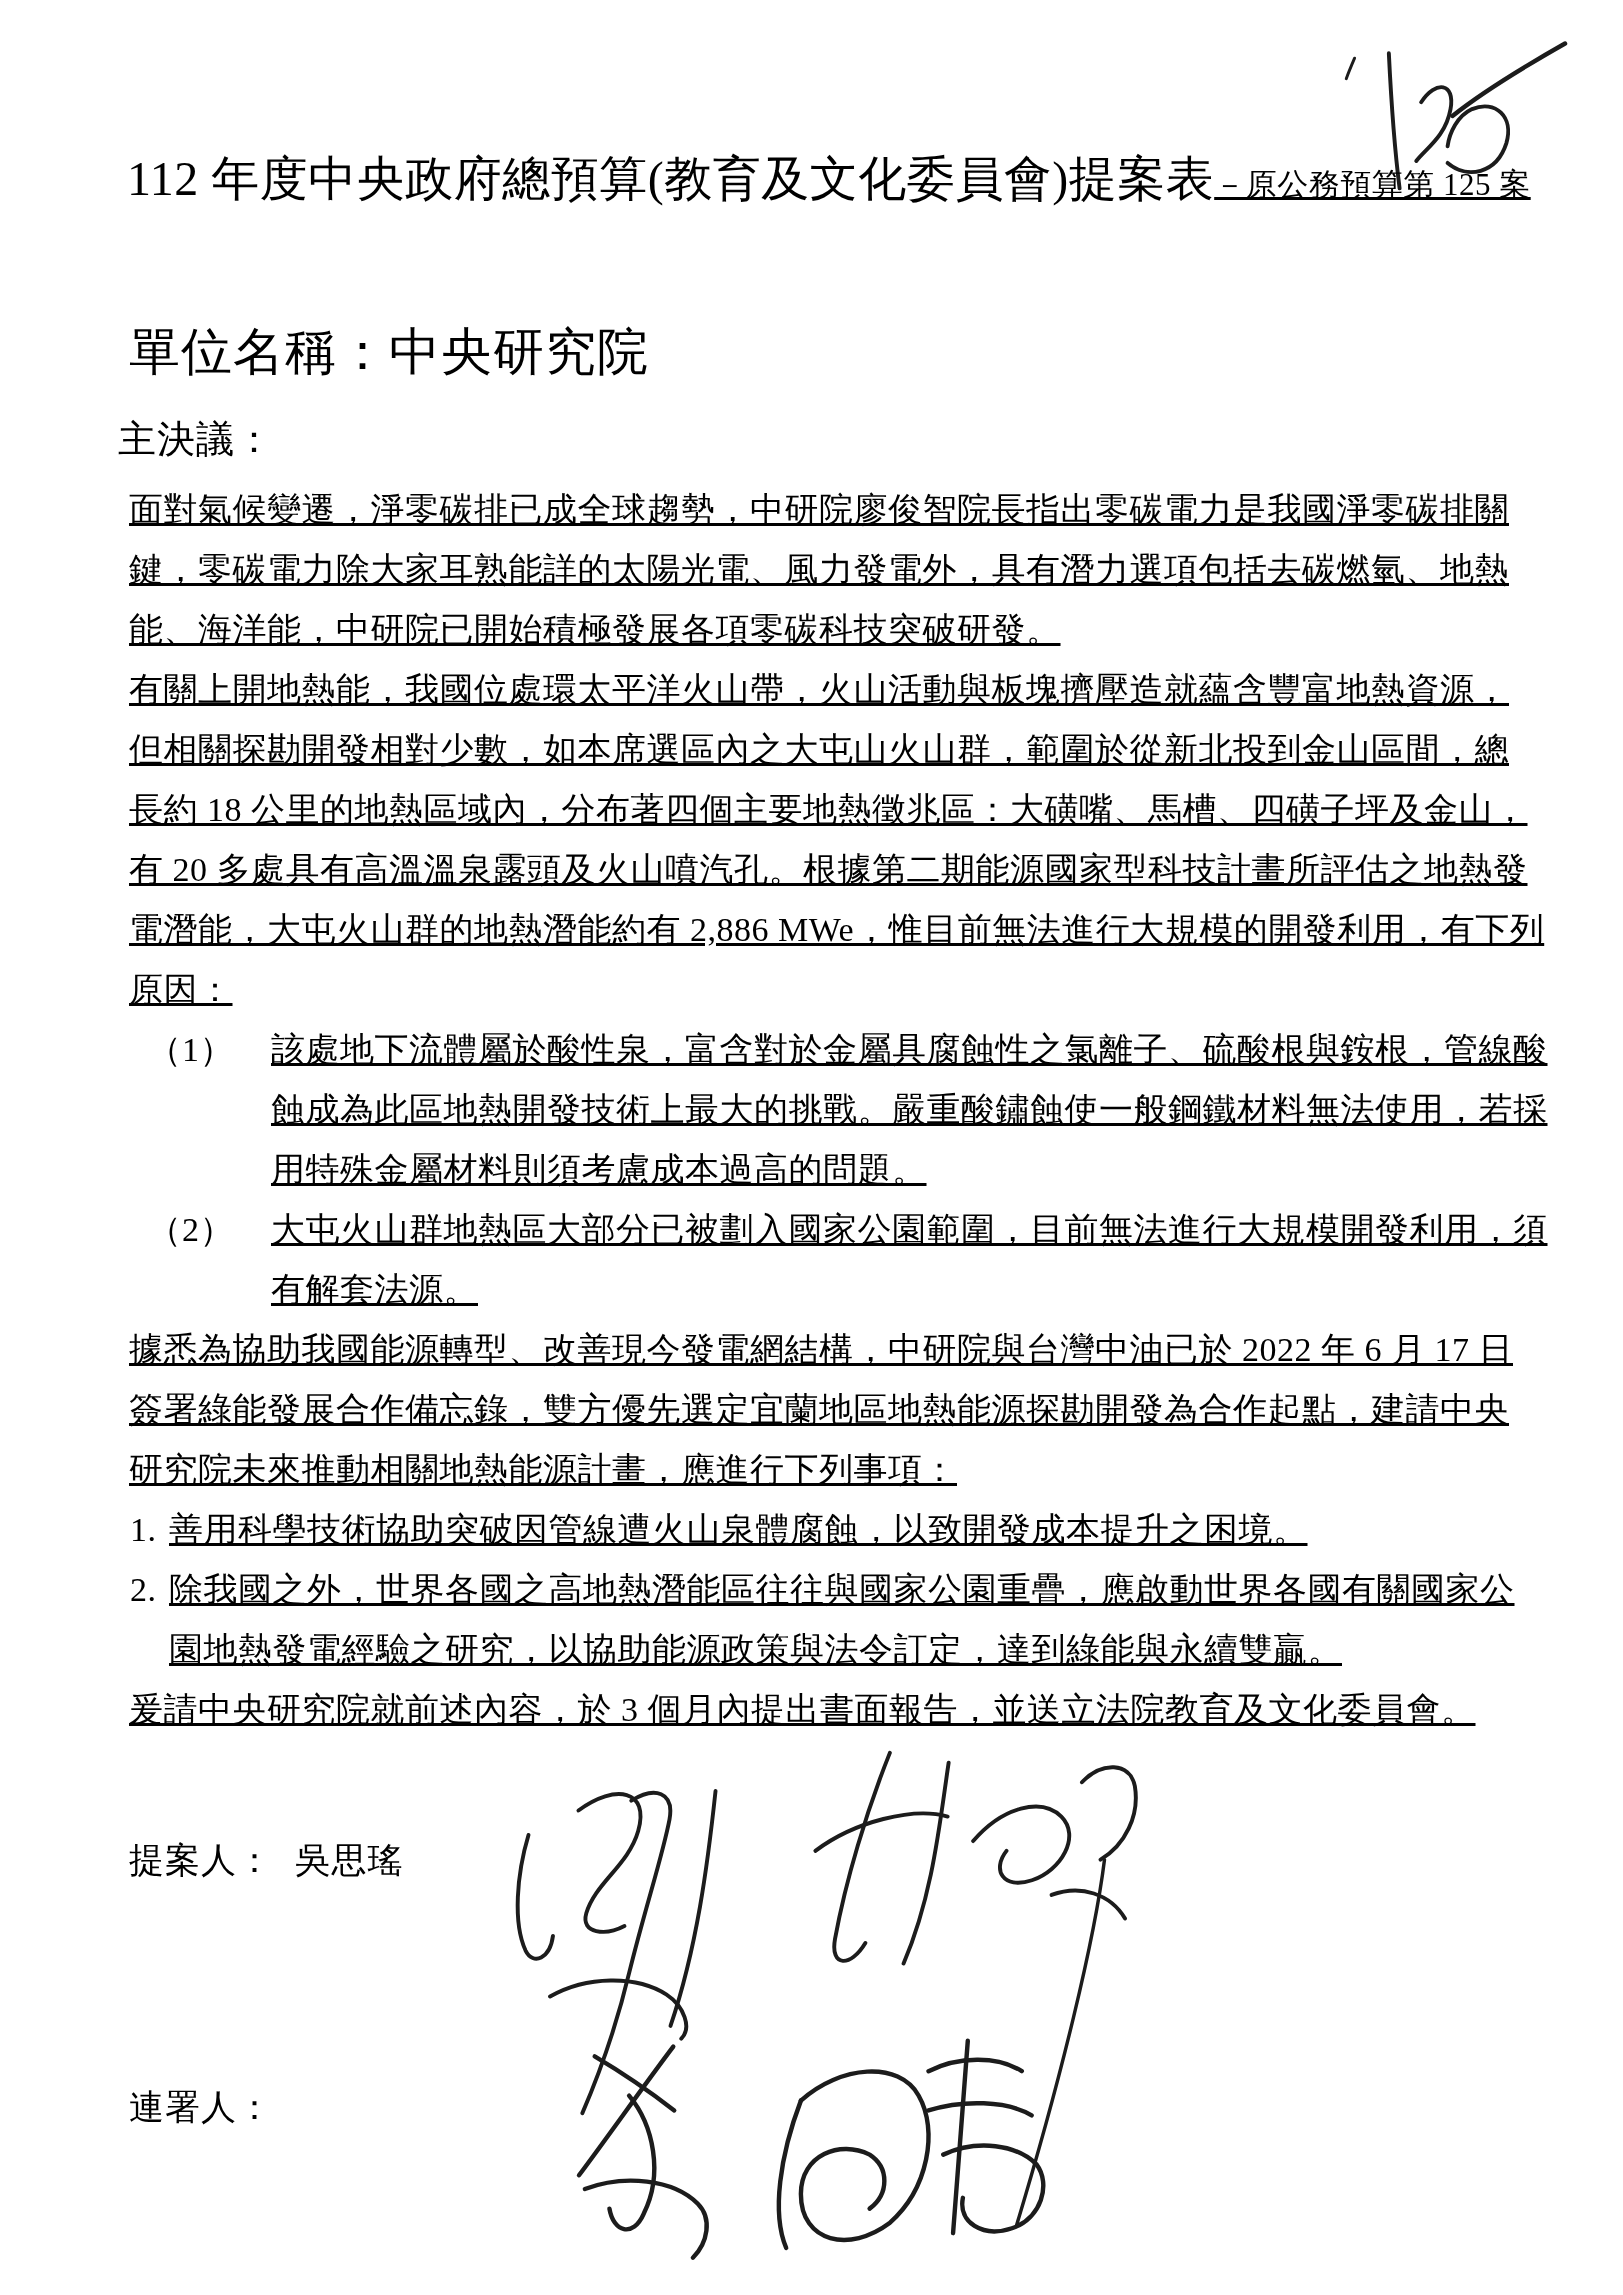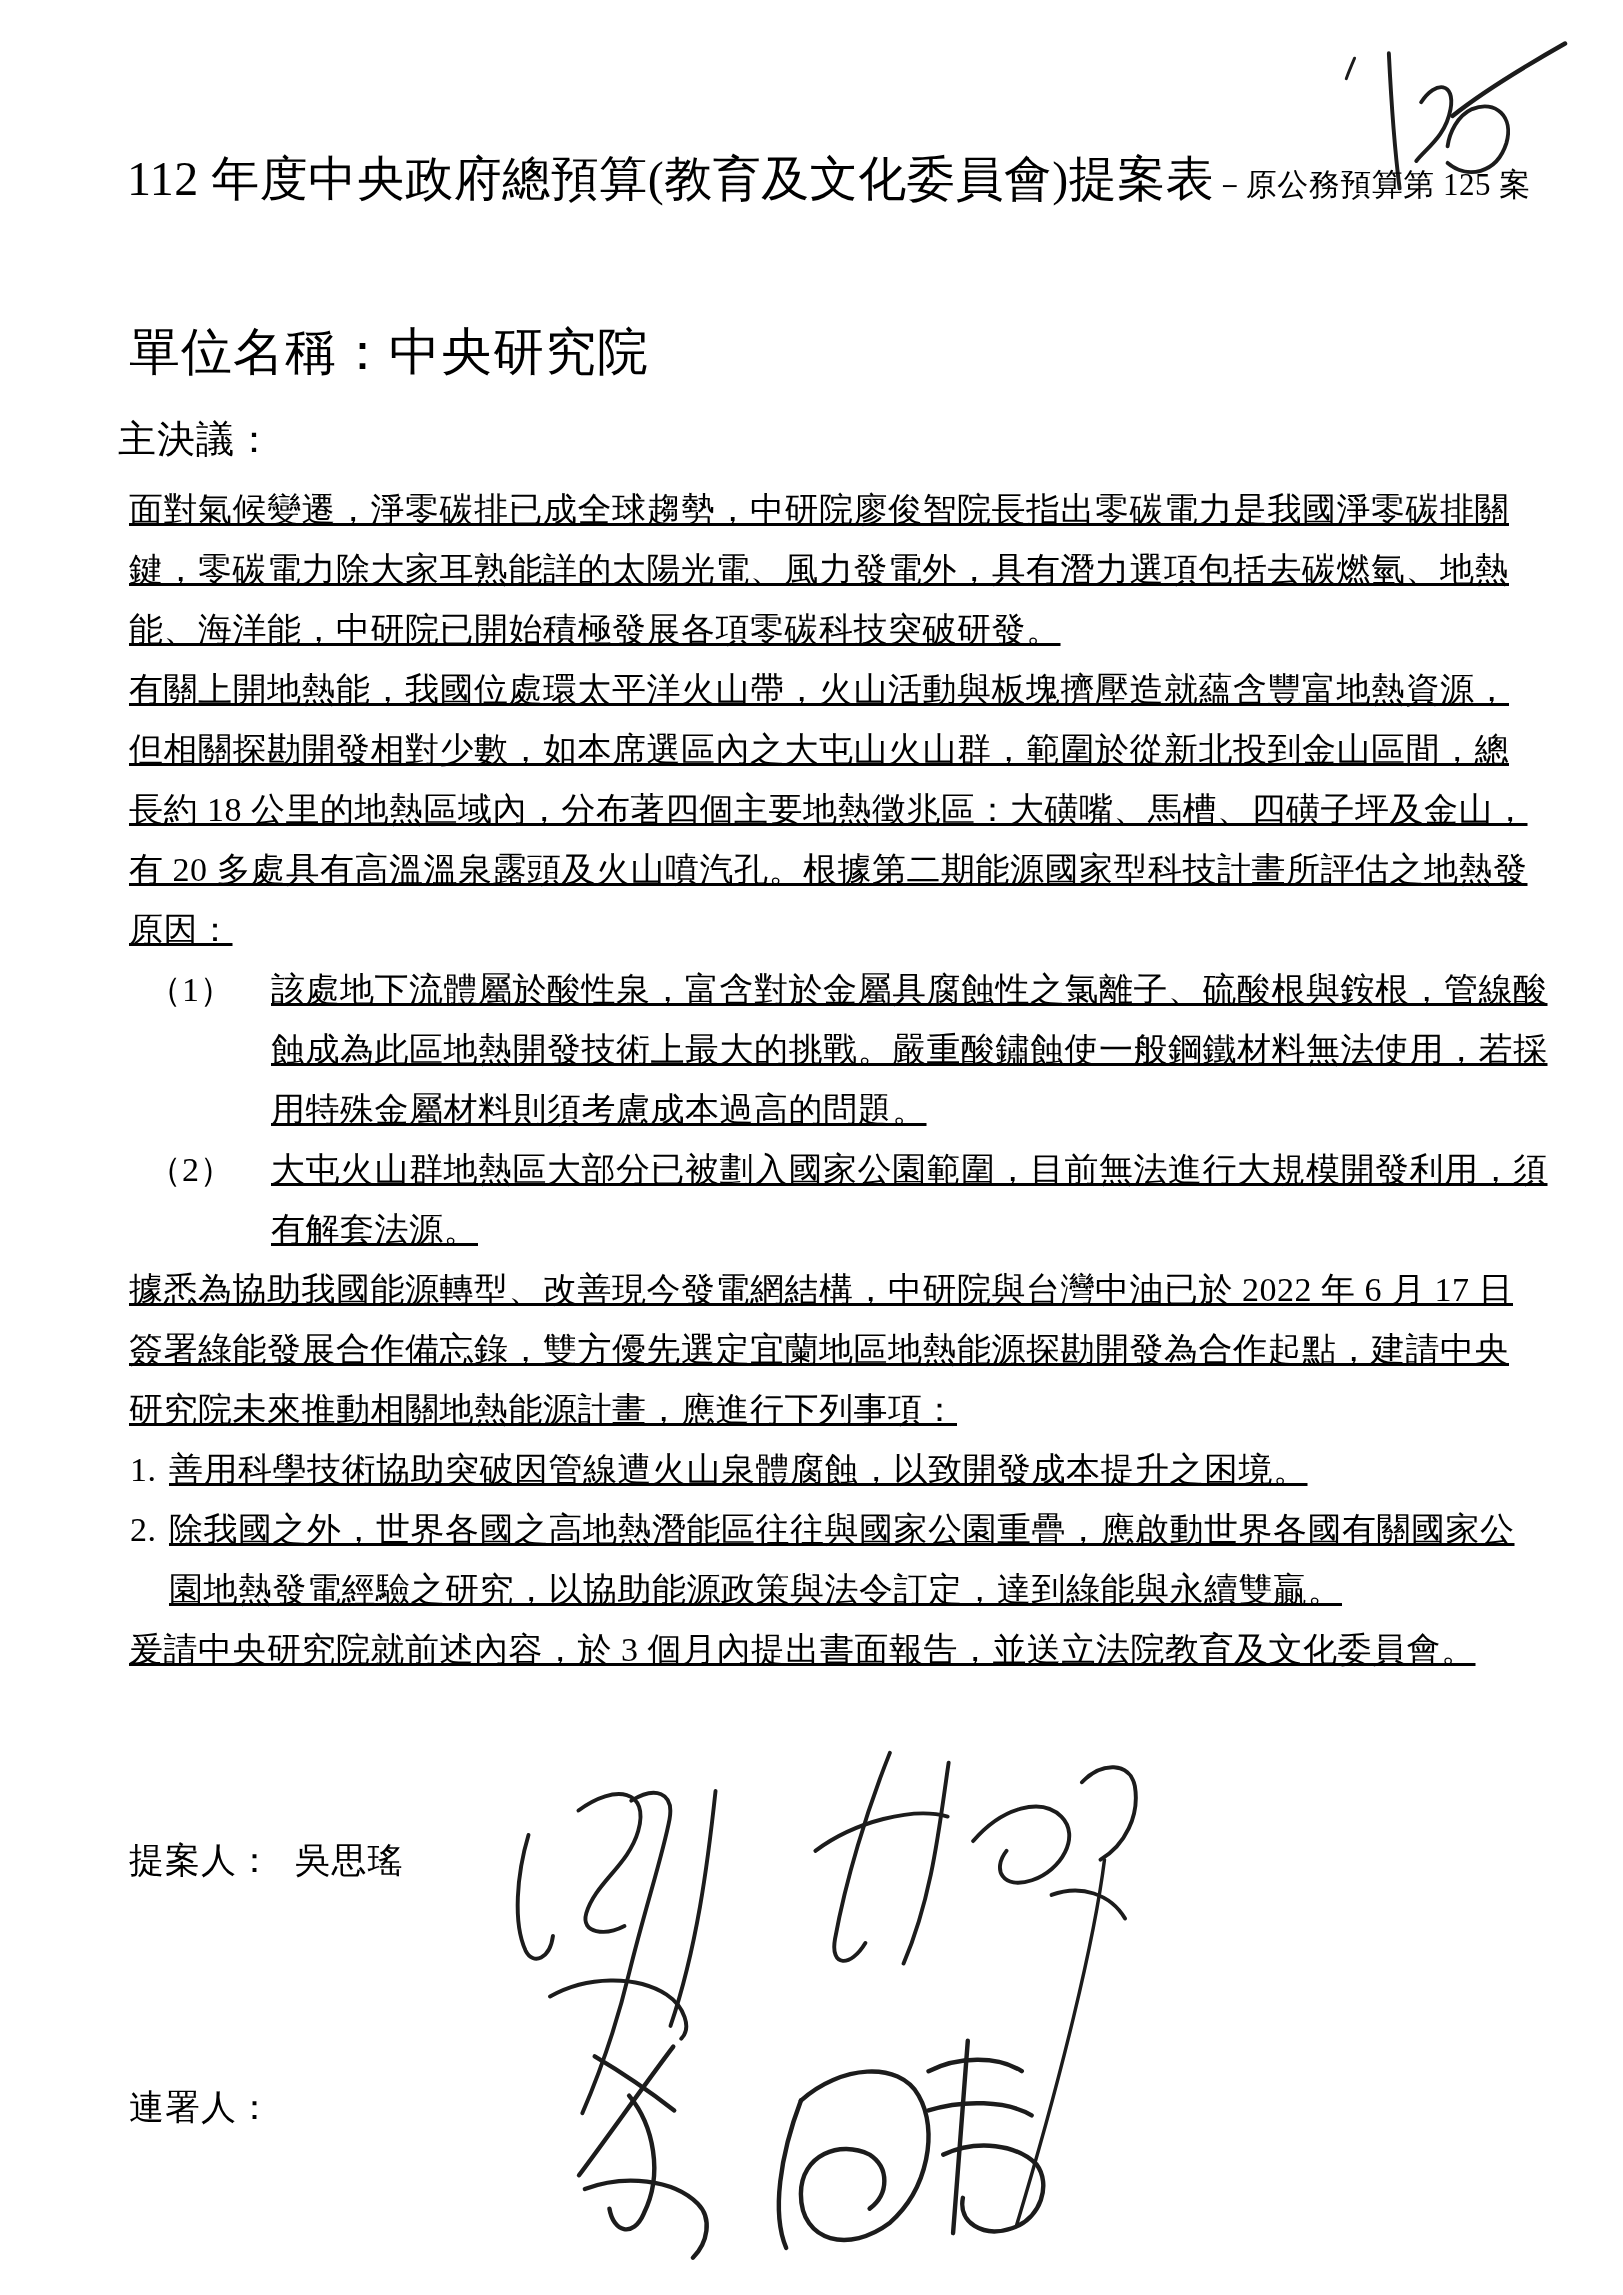--- a/index.html
+++ b/index.html
@@ -5,21 +5,21 @@
   html,body{margin:0;padding:0;}
   body{
     width:1624px;height:2295px;position:relative;background:#ffffff;
     font-family:"Liberation Serif","DejaVu Serif",serif;
     color:#000;overflow:hidden;
   }
   .abs{position:absolute;}
   
   .title-line{left:127px;top:147px;width:1388px;white-space:nowrap;}
   .title-main{font-size:48px;letter-spacing:0.5px;}
-  .title-suffix{font-size:31px;letter-spacing:0.5px;}
+  .title-suffix{font-size:31px;letter-spacing:0.5px;text-decoration:underline;}
   
   .unit-line{left:129px;top:318px;font-size:51px;letter-spacing:1px;}
   .resolution-line{left:118px;top:414px;font-size:38px;letter-spacing:1px;}
   
   .body-text{left:129px;top:480px;width:1373px;font-size:34px;}
   .bline{height:60px;line-height:60px;white-space:nowrap;position:relative;letter-spacing:0.5px;text-decoration:underline;}
   .bline.item{padding-left:142px;}
   .bline.item .mk{position:absolute;left:18.6px;top:0;}
   .bline.item-cont{padding-left:142px;}
   .bline.num{padding-left:40px;}
@@ -53,20 +53,21 @@
 <div class="abs resolution-line">主決議：</div>
 
 <div class="abs body-text">
     <div class="bline"><span>面對氣候變遷，淨零碳排已成全球趨勢，中研院廖俊智院長指出零碳電力是我國淨零碳排關</span></div>
     <div class="bline"><span>鍵，零碳電力除大家耳熟能詳的太陽光電、風力發電外，具有潛力選項包括去碳燃氫、地熱</span></div>
     <div class="bline"><span>能、海洋能，中研院已開始積極發展各項零碳科技突破研發。</span></div>
     <div class="bline"><span>有關上開地熱能，我國位處環太平洋火山帶，火山活動與板塊擠壓造就蘊含豐富地熱資源，</span></div>
     <div class="bline"><span>但相關探勘開發相對少數，如本席選區內之大屯山火山群，範圍於從新北投到金山區間，總</span></div>
     <div class="bline"><span>長約 18 公里的地熱區域內，分布著四個主要地熱徵兆區：大磺嘴、馬槽、四磺子坪及金山，</span></div>
     <div class="bline"><span>有 20 多處具有高溫溫泉露頭及火山噴汽孔。根據第二期能源國家型科技計畫所評估之地熱發</span></div>
+    <div class="bline"><span>電潛能，大屯火山群的地熱潛能約有 2,886 MWe，惟目前無法進行大規模的開發利用，有下列</span></div>
     <div class="bline"><span>原因：</span></div>
     <div class="bline item"><span class="mk">（1）</span><span>該處地下流體屬於酸性泉，富含對於金屬具腐蝕性之氯離子、硫酸根與銨根，管線酸</span></div>
     <div class="bline item-cont"><span>蝕成為此區地熱開發技術上最大的挑戰。嚴重酸鏽蝕使一般鋼鐵材料無法使用，若採</span></div>
     <div class="bline item-cont"><span>用特殊金屬材料則須考慮成本過高的問題。</span></div>
     <div class="bline item"><span class="mk">（2）</span><span>大屯火山群地熱區大部分已被劃入國家公園範圍，目前無法進行大規模開發利用，須</span></div>
     <div class="bline item-cont"><span>有解套法源。</span></div>
     <div class="bline"><span>據悉為協助我國能源轉型、改善現今發電網結構，中研院與台灣中油已於 2022 年 6 月 17 日</span></div>
     <div class="bline"><span>簽署綠能發展合作備忘錄，雙方優先選定宜蘭地區地熱能源探勘開發為合作起點，建請中央</span></div>
     <div class="bline"><span>研究院未來推動相關地熱能源計畫，應進行下列事項：</span></div>
     <div class="bline num"><span class="mk">1.</span><span>善用科學技術協助突破因管線遭火山泉體腐蝕，以致開發成本提升之困境。</span></div>

